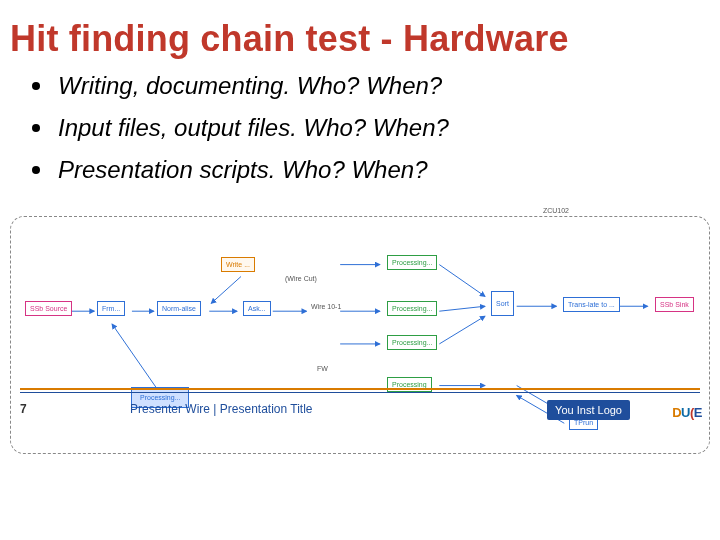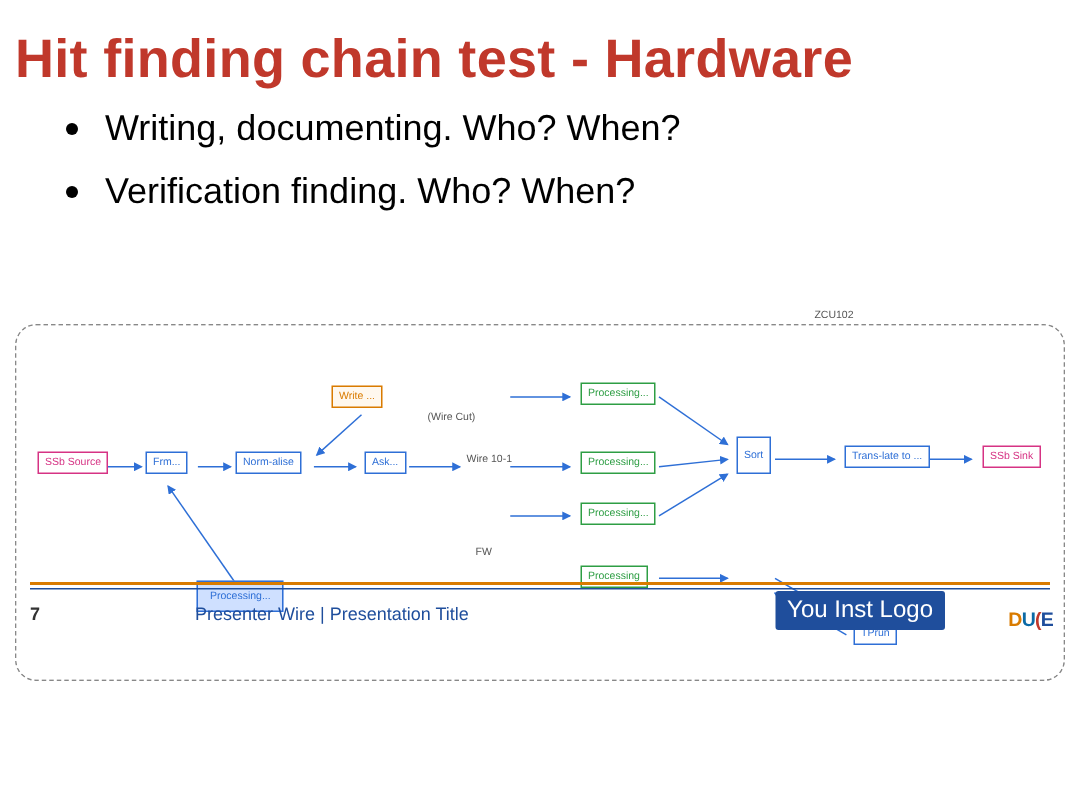--- a/index.html
+++ b/index.html
@@ -23,22 +23,23 @@
     top: 18px;
     left: 10px;
     font-size: 36px;
     font-weight: bold;
     color: #c0382b;
     letter-spacing: 0.2px;
   }
   .bullets {
     position: absolute;
     top: 72px;
-    left: 44px;
+    left: 32px;
     right: 40px;
+    font-style: italic;
   }
   .bullet-row {
     display: flex;
     align-items: center;
     margin-bottom: 14px;
   }
   .bullet-dot {
     width: 8px;
     height: 8px;
     border-radius: 50%;
@@ -109,21 +110,21 @@
     position: absolute;
     bottom: 20px;
     left: 130px;
     font-size: 12px;
     color: #1f4e9c;
   }
   .inst-logo {
     position: absolute;
     bottom: 16px;
     right: 90px;
-    font-size: 16px;
+    font-size: 11px;
     color: #fff;
     background: #1f4e9c;
     padding: 4px 8px;
     border-radius: 2px;
     text-align: center;
   }
   .dune-logo {
     position: absolute;
     bottom: 16px;
     right: 18px;
@@ -150,21 +151,25 @@
 
   <div class="title">Hit finding chain test - Hardware</div>
 
   <div class="bullets">
     <div class="bullet-row">
       <div class="bullet-dot"></div>
       <div class="bullet-text">Writing, documenting. Who? When?</div>
     </div>
     <div class="bullet-row">
       <div class="bullet-dot"></div>
-      <div class="bullet-text">Verification finding. Who? When?</div>
+      <div class="bullet-text">Input files, output files. Who? When?</div>
+    </div>
+    <div class="bullet-row">
+      <div class="bullet-dot"></div>
+      <div class="bullet-text">Presentation scripts. Who? When?</div>
     </div>
   </div>
 
   <div class="diagram-container">
     <div class="tiny-label" style="top:-10px; right:140px;">ZCU102</div>
     <div class="diagram">
       <svg class="arrows" viewBox="0 0 700 238">
         <defs>
           <marker id="ah" markerWidth="6" markerHeight="6" refX="5" refY="3" orient="auto">
             <path d="M0,0 L6,3 L0,6 Z" fill="#2e6fd6"></path>

